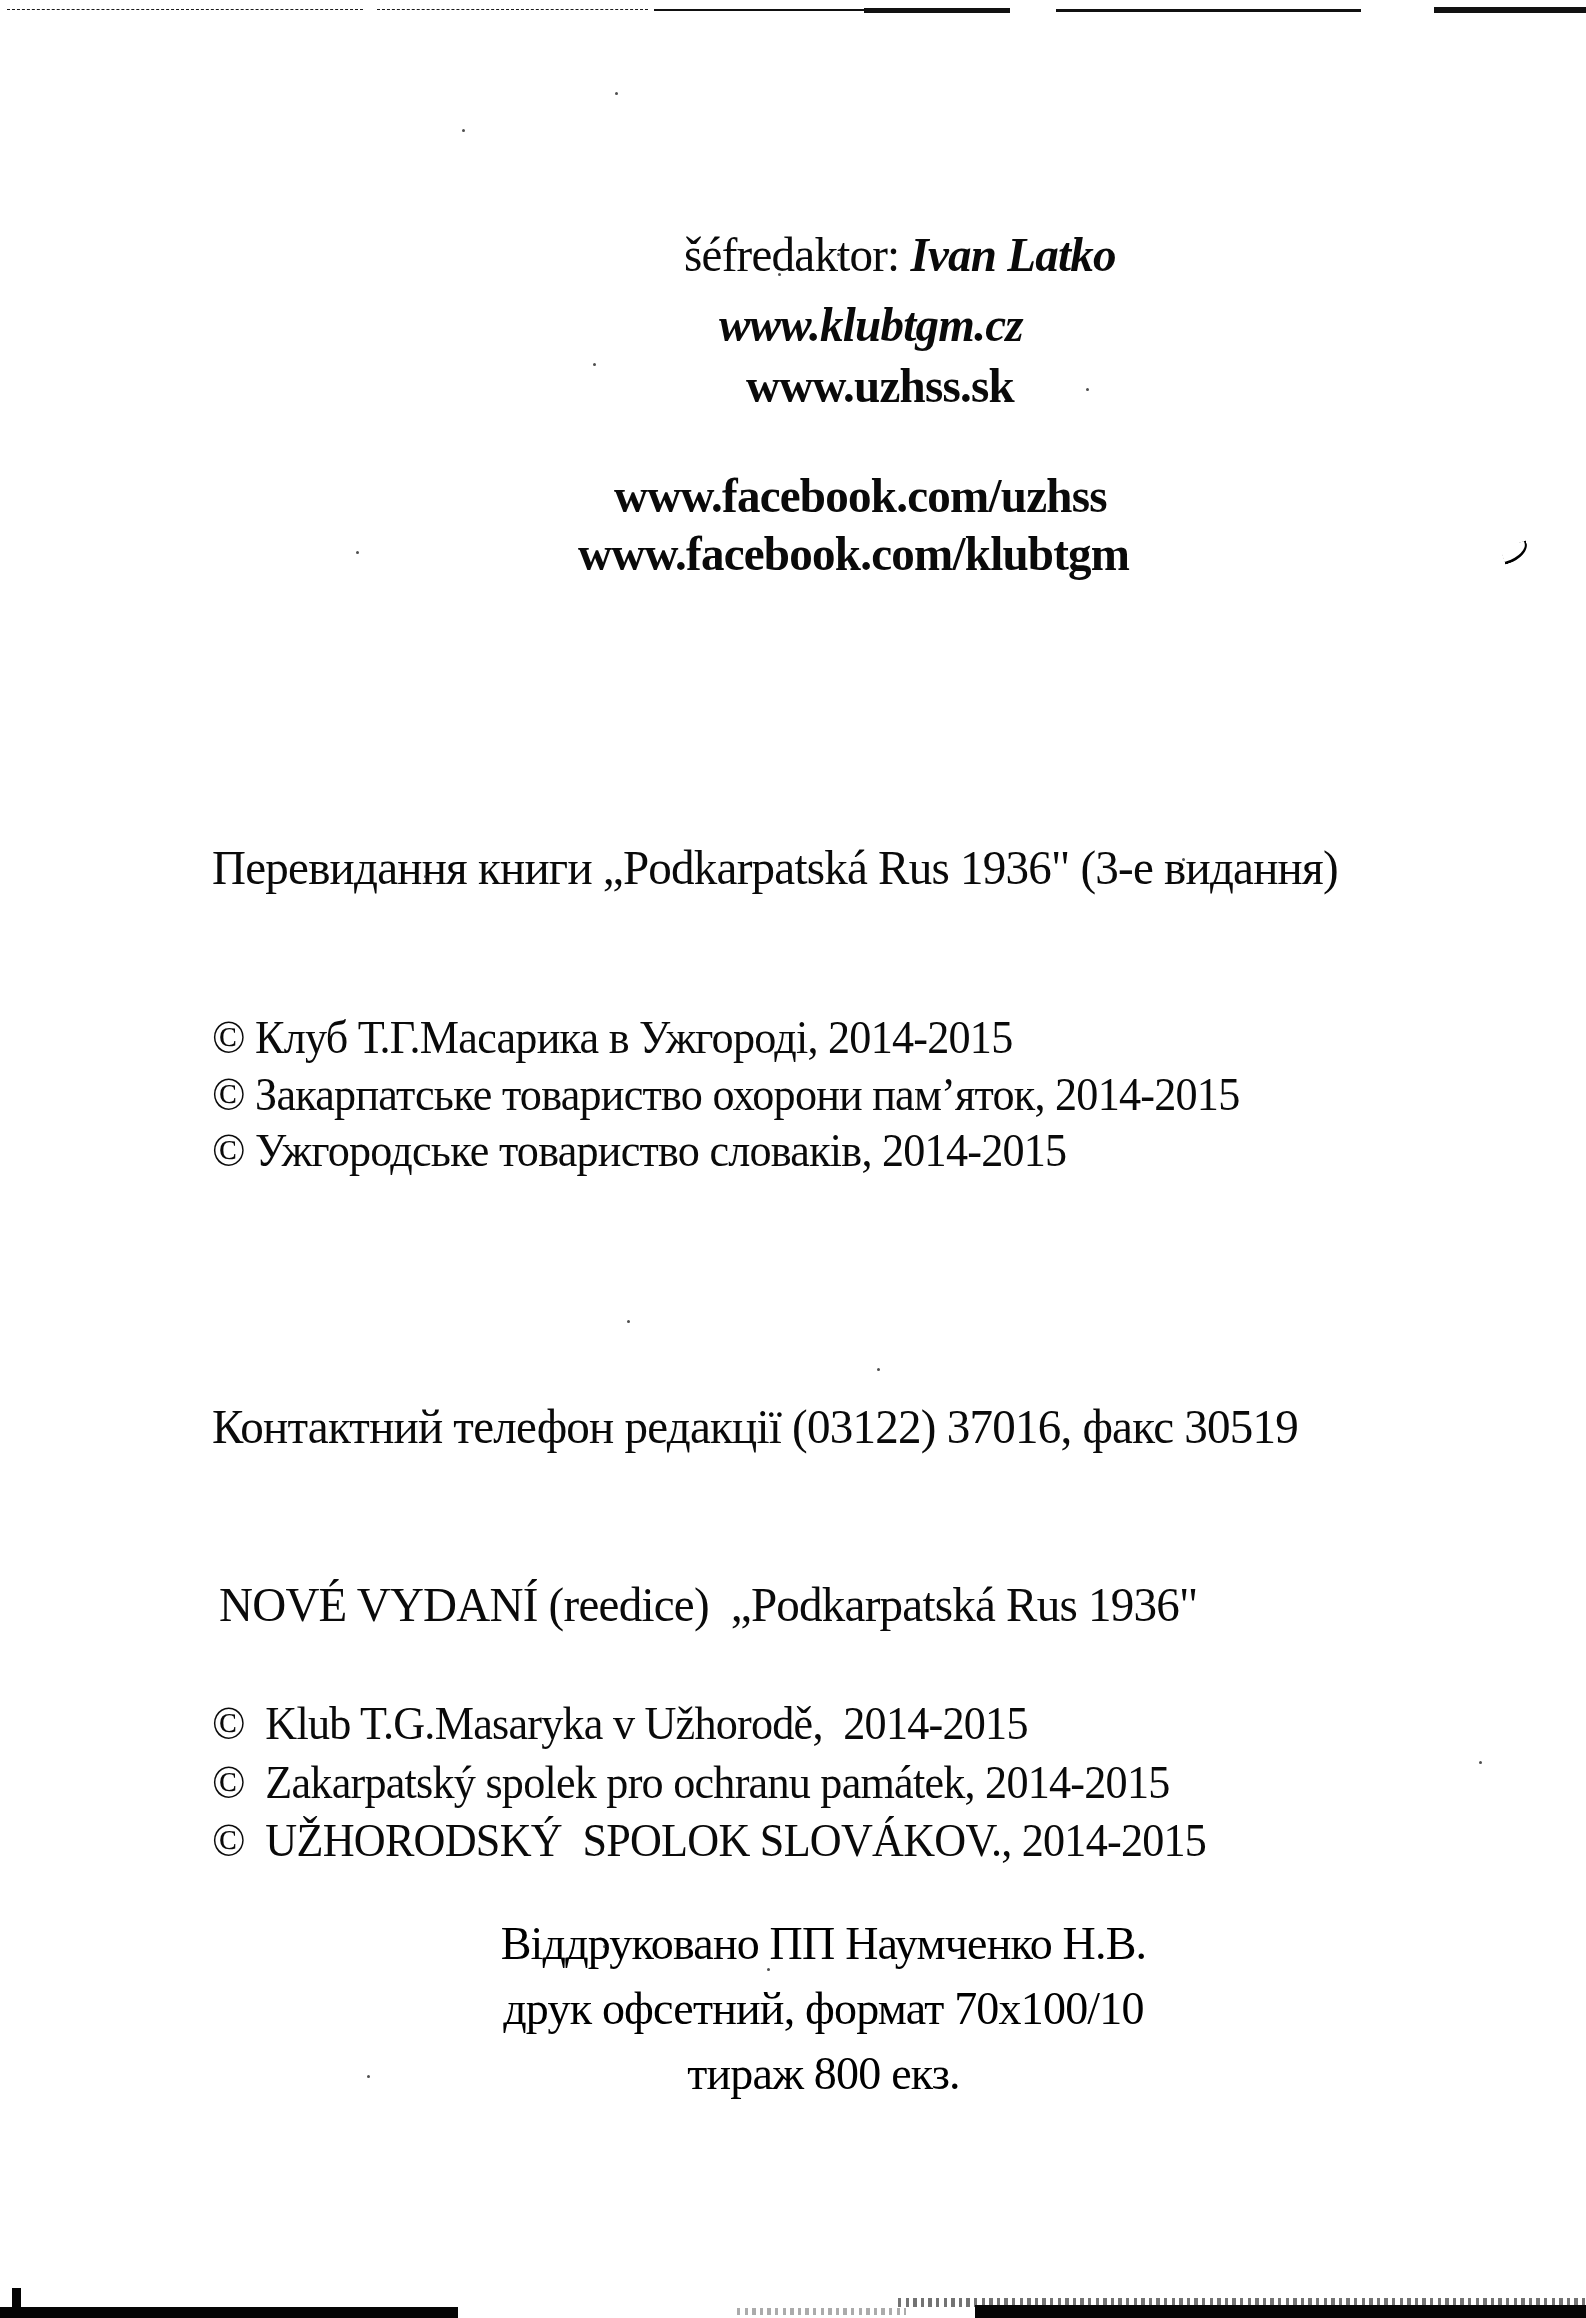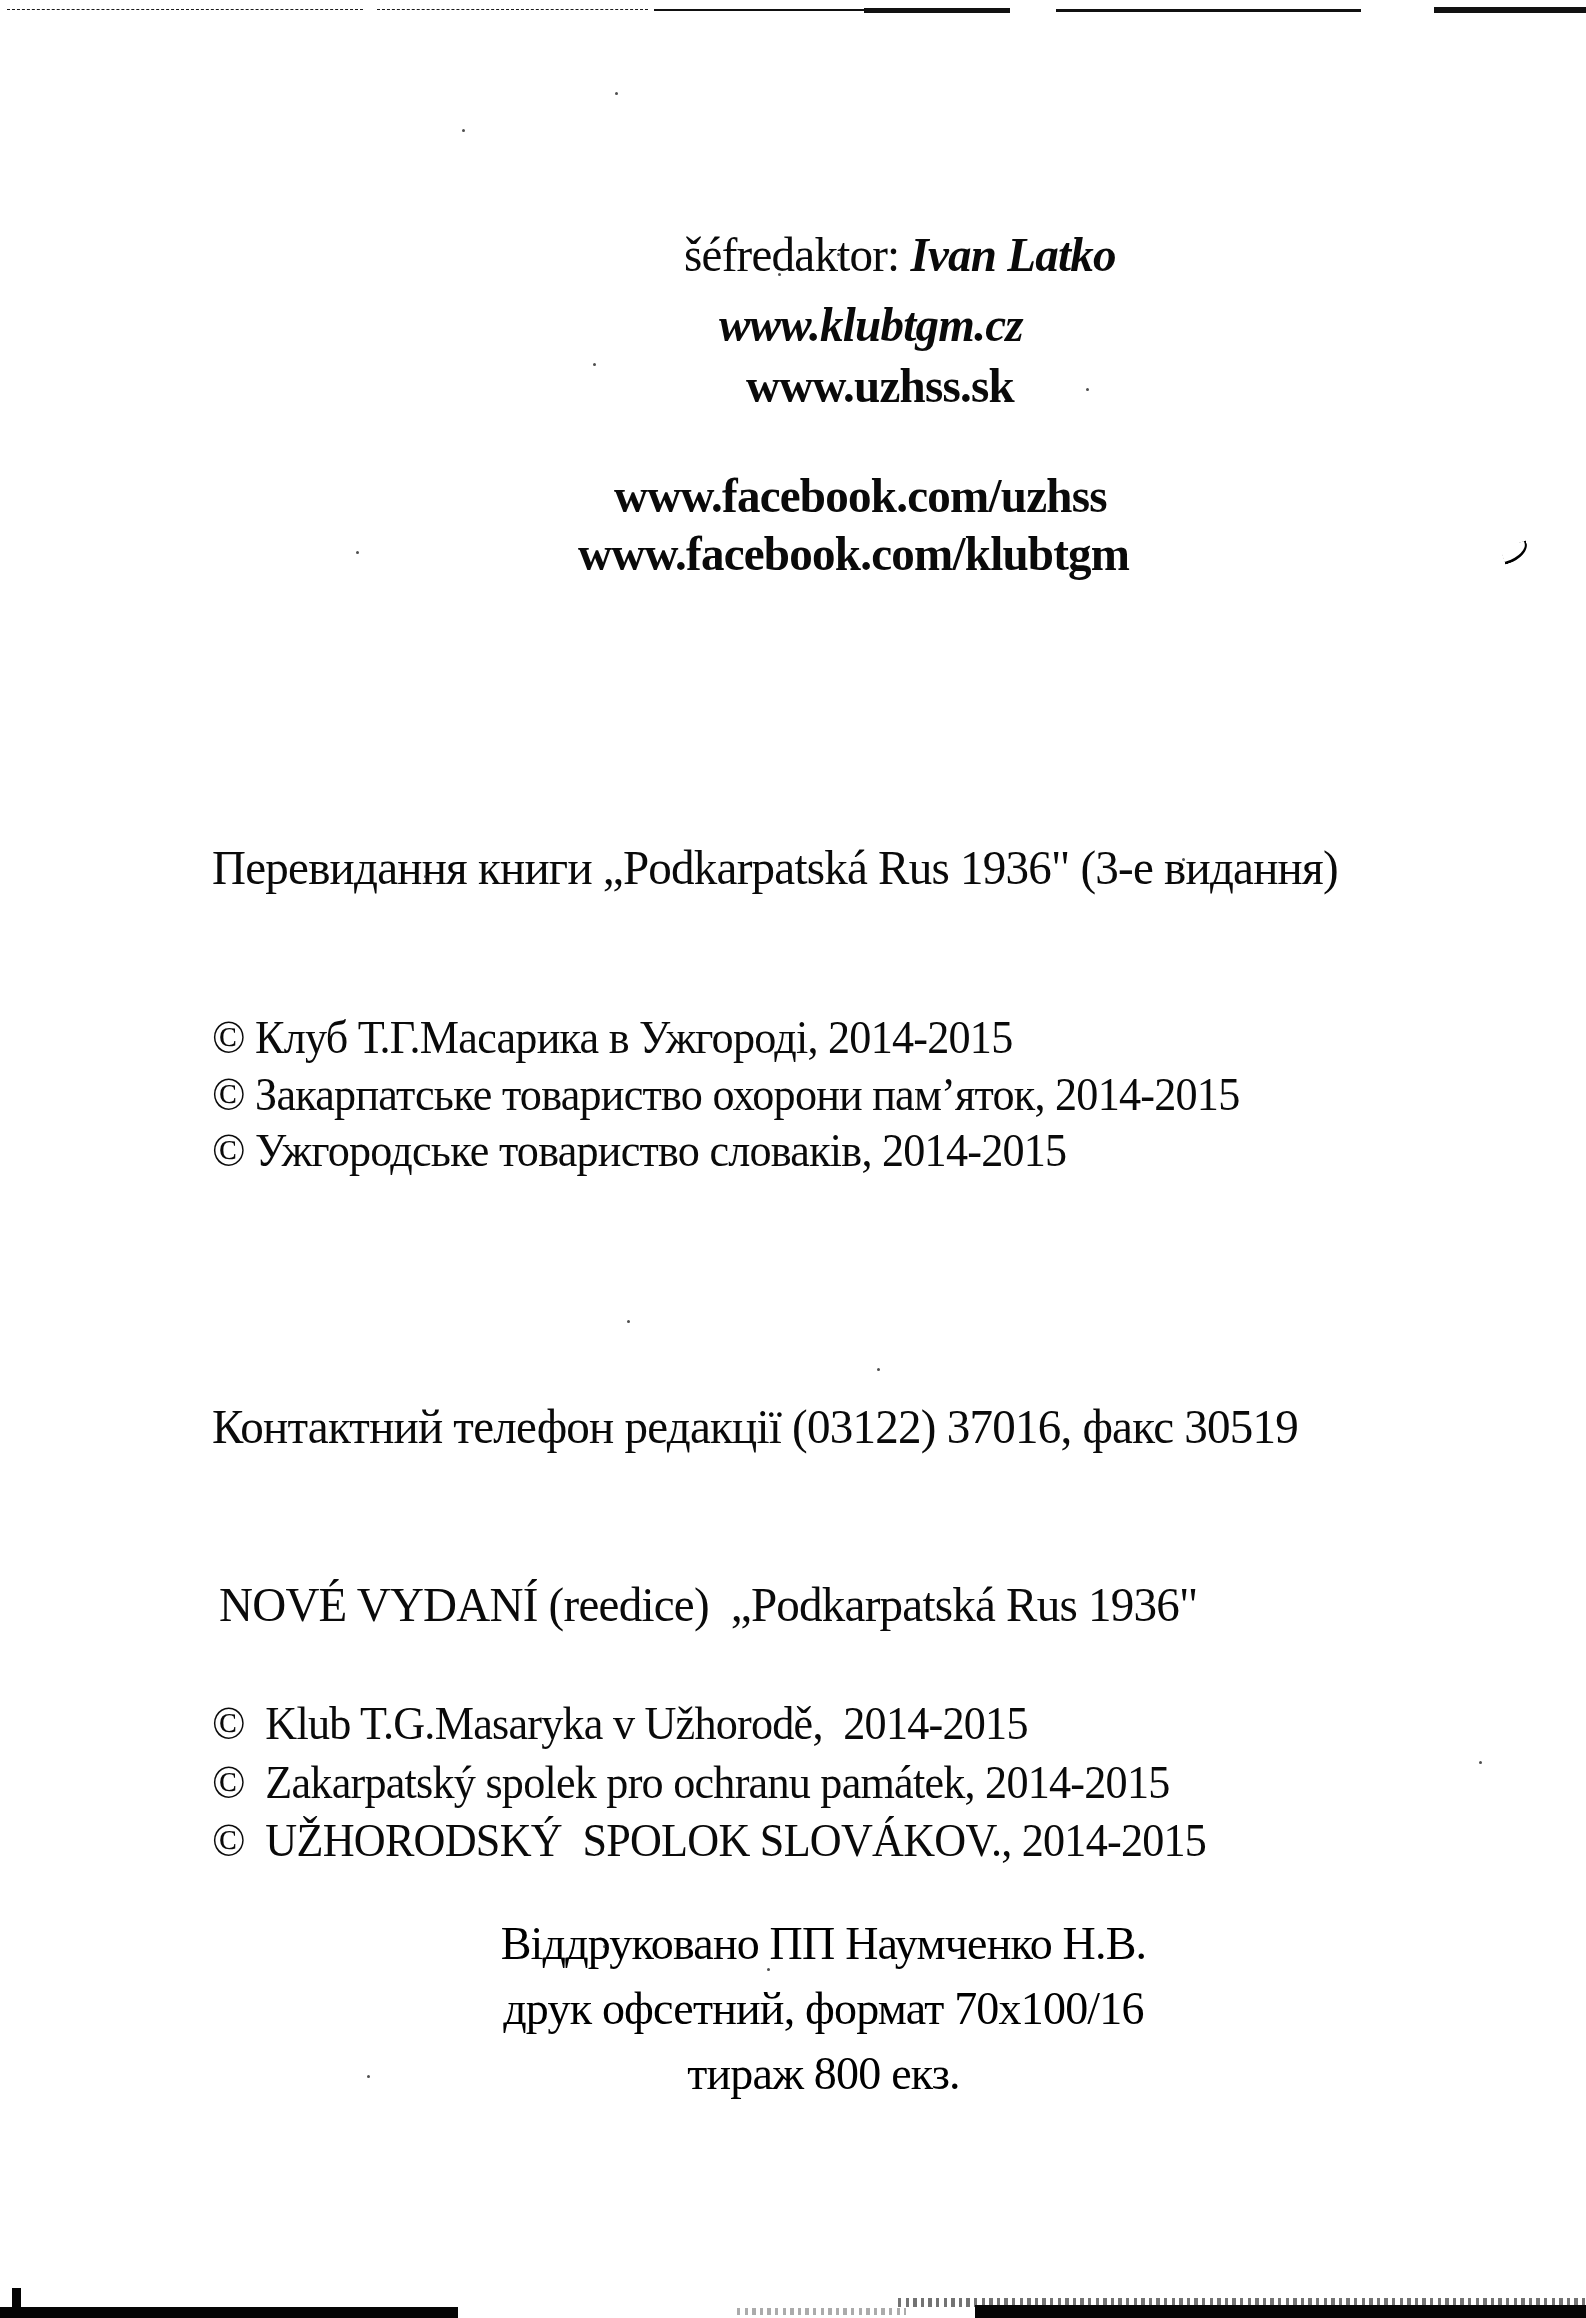--- a/index.html
+++ b/index.html
@@ -110,21 +110,21 @@
   <div class="txt sz-main condense" style="left:212px; top:1400px;">Контактний телефон редакції (03122) 37016, факс 30519</div>
 
   <div class="txt sz-main condense" style="left:219px; top:1578px;">NOVÉ VYDANÍ (reedice)  „Podkarpatská Rus 1936"</div>
 
   <div class="txt sz-copy condense" style="left:212px; top:1699px;">©  Klub T.G.Masaryka v Užhorodě,  2014-2015</div>
   <div class="txt sz-copy condense" style="left:212px; top:1758px;">©  Zakarpatský spolek pro ochranu památek, 2014-2015</div>
   <div class="txt sz-copy condense" style="left:212px; top:1816px;">©  UŽHORODSKÝ  SPOLOK SLOVÁKOV., 2014-2015</div>
 
   <div class="imprint-wrap" style="top:1917px;">
     <div class="line">Віддруковано ПП Наумченко Н.В.</div>
-    <div class="line">друк офсетний, формат 70x100/16</div>
+    <div class="line">друк офсетний, формат 70x100/10</div>
     <div class="line">тираж 800 екз.</div>
   </div>
 
   <div class="speck" style="left:615px; top:92px;"></div>
   <div class="speck" style="left:462px; top:129px;"></div>
   <div class="speck" style="left:837px; top:253px;"></div>
   <div class="speck" style="left:778px; top:273px;"></div>
   <div class="speck" style="left:593px; top:363px;"></div>
   <div class="speck" style="left:1086px; top:388px;"></div>
   <div class="speck" style="left:356px; top:551px;"></div>

